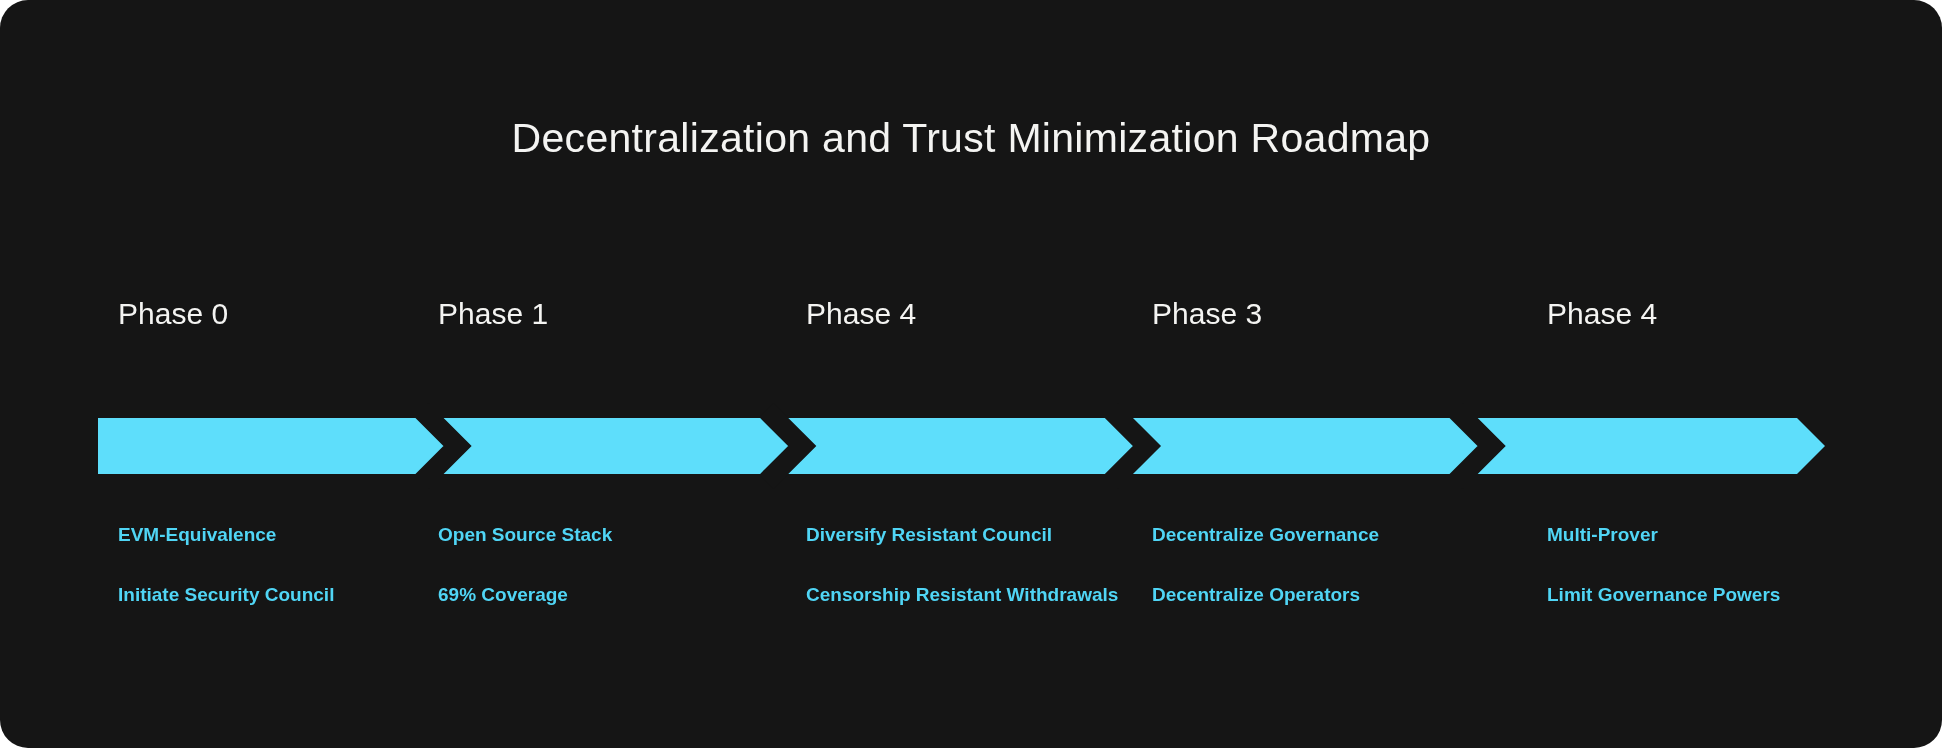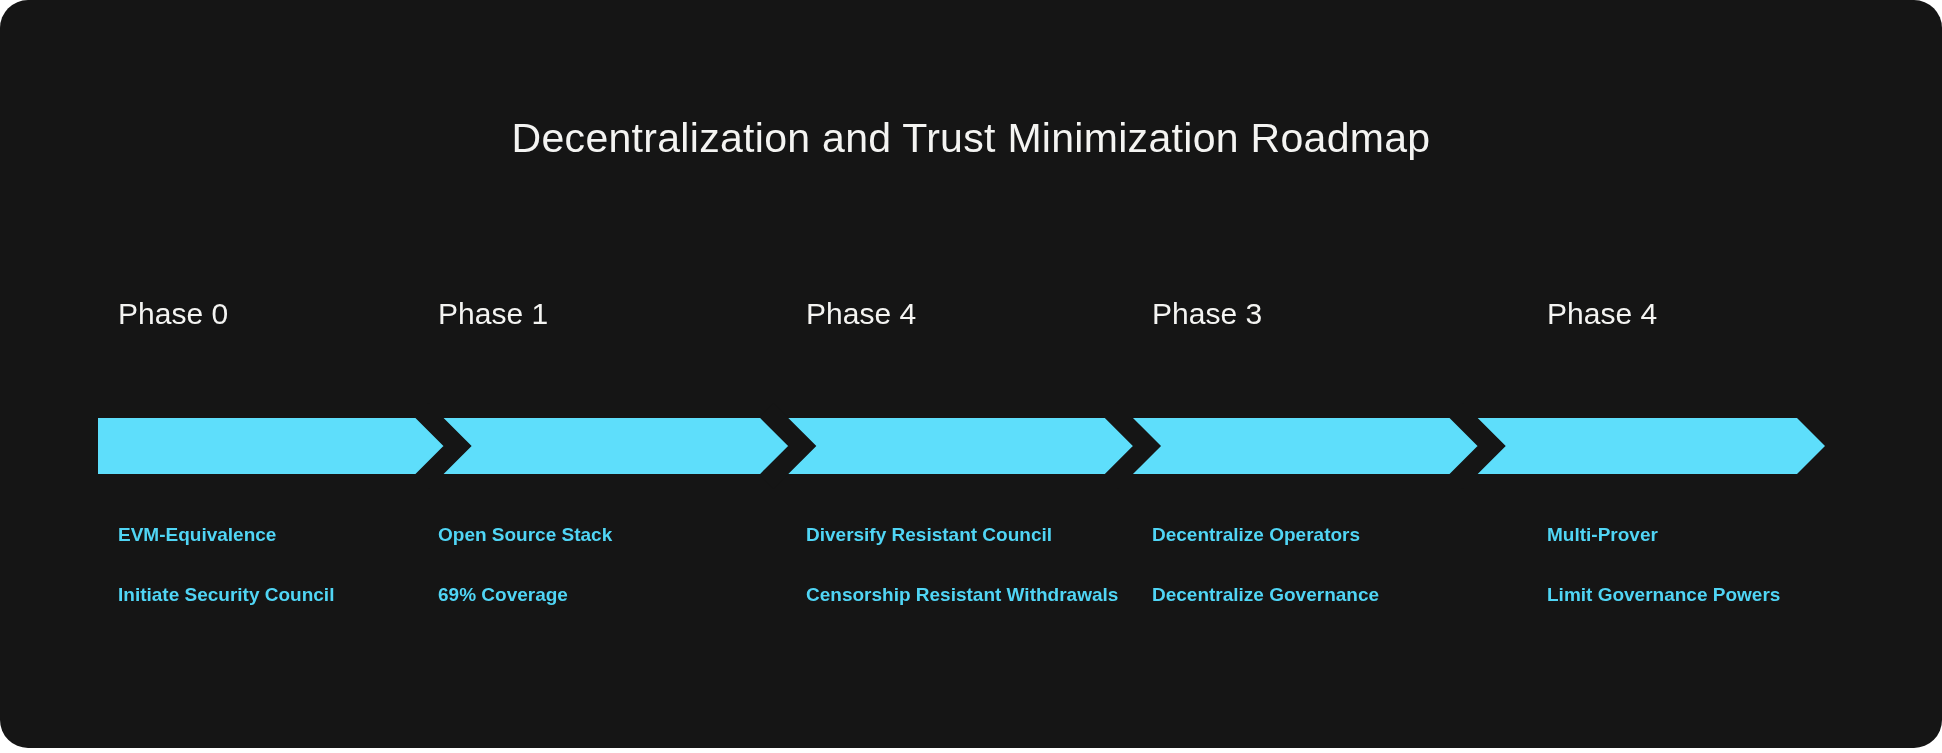--- a/index.html
+++ b/index.html
@@ -83,22 +83,22 @@
     <div class="phase-label">Phase 4</div>
     <div class="phase-items">
             <div class="phase-item">Diversify Resistant Council</div>
             <div class="phase-item">Censorship Resistant Withdrawals</div>
           </div>
   </div>
 
   <div class="phase-col" style="left: 1152px;">
     <div class="phase-label">Phase 3</div>
     <div class="phase-items">
+            <div class="phase-item">Decentralize Governance</div>
             <div class="phase-item">Decentralize Operators</div>
-            <div class="phase-item">Decentralize Governance</div>
           </div>
   </div>
 
   <div class="phase-col" style="left: 1547px;">
     <div class="phase-label">Phase 4</div>
     <div class="phase-items">
             <div class="phase-item">Multi-Prover</div>
             <div class="phase-item">Limit Governance Powers</div>
           </div>
   </div>

